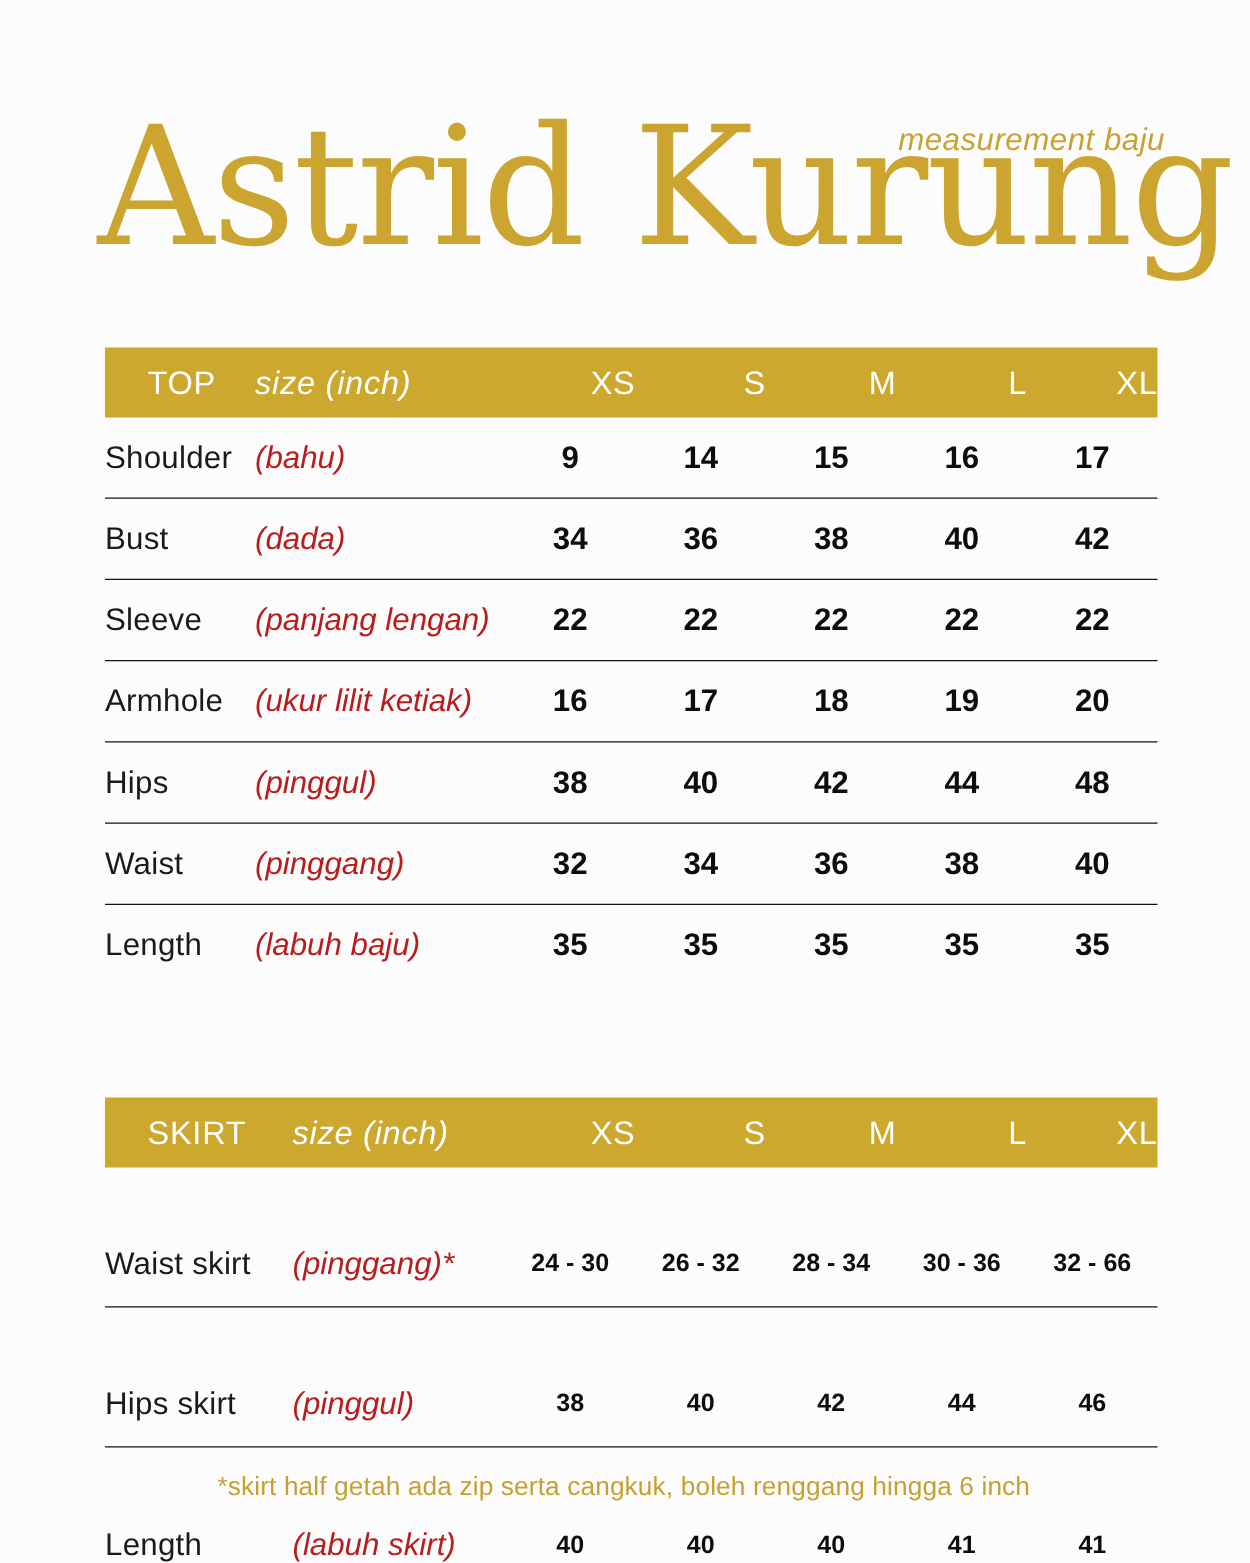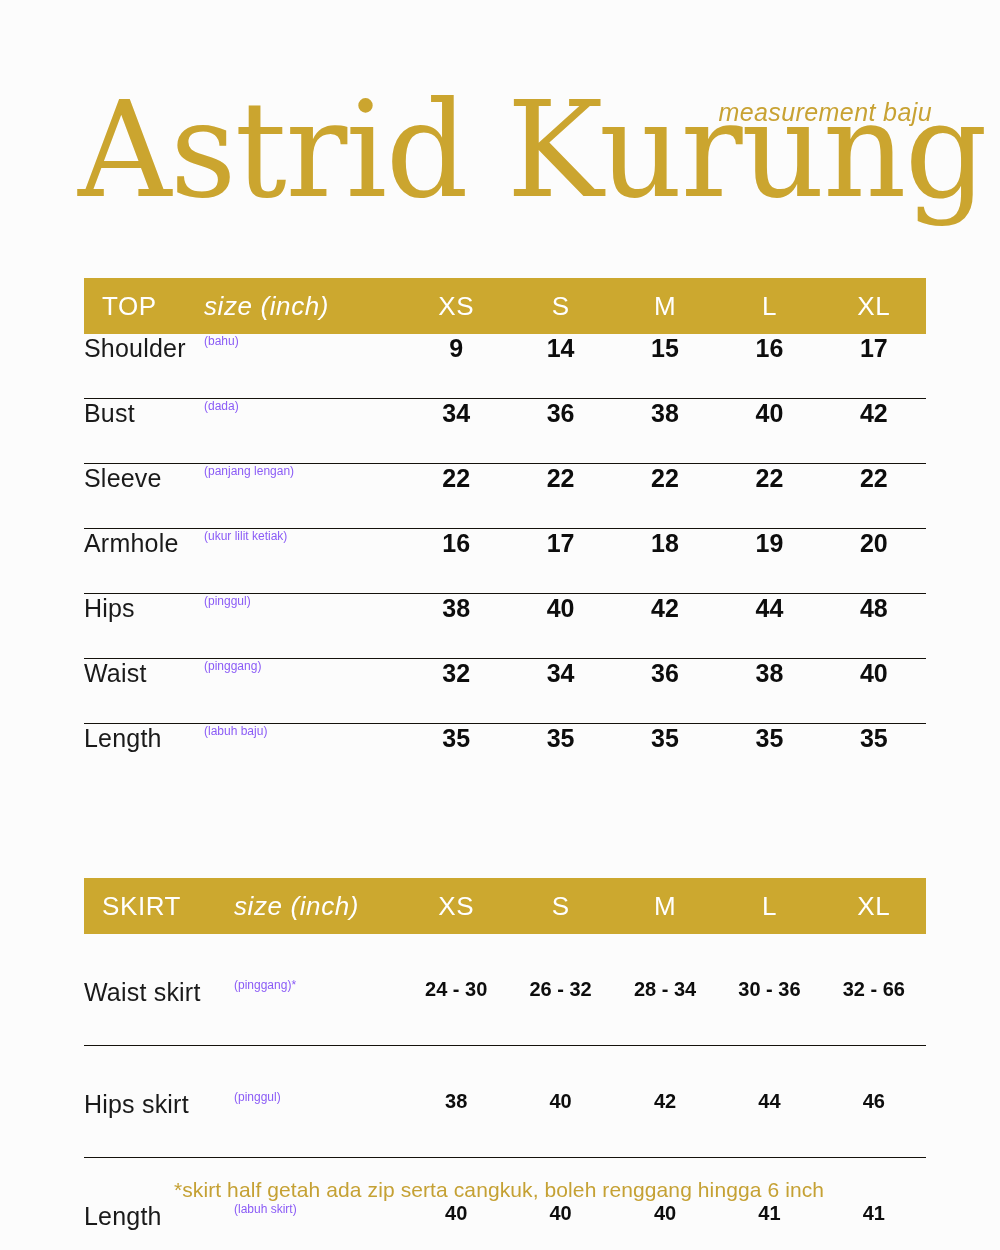--- a/index.html
+++ b/index.html
@@ -72,55 +72,56 @@
     height: 56px;
     box-sizing: border-box;
   }
   .thead .th {
     color: #ffffff;
     font-size: 26px;
     letter-spacing: 0.6px;
   }
   .th-section {
     width: 120px;
-    padding-left: 18px;
+    padding-left: 34px;
     box-sizing: border-box;
     font-size: 27px;
   }
   .th-unit {
     width: 200px;
     font-style: italic;
     font-size: 25px;
   }
   .th-size {
     flex: 1 1 0;
-    text-align: center;
+    text-align: right;
     font-size: 27px;
   }
 
   .trow {
     display: flex;
-    align-items: flex-start;
+    align-items: center;
     height: 65px;
     border-bottom: 1.5px solid #15120c;
     box-sizing: border-box;
   }
   .trow.last { border-bottom: none; }
 
   .td-label {
     width: 120px;
     font-size: 25px;
     color: #1a1a1a;
     letter-spacing: 0.2px;
     white-space: nowrap;
   }
   .td-alt {
     width: 200px;
-    font-size: 12px;
-    color: #8b5cf6;
+    font-style: italic;
+    font-size: 25px;
+    color: #b91c1c;
     white-space: nowrap;
   }
   .td-val {
     flex: 1 1 0;
     text-align: center;
     font-size: 25px;
     font-weight: bold;
     color: #0d0d0d;
     white-space: nowrap;
   }

